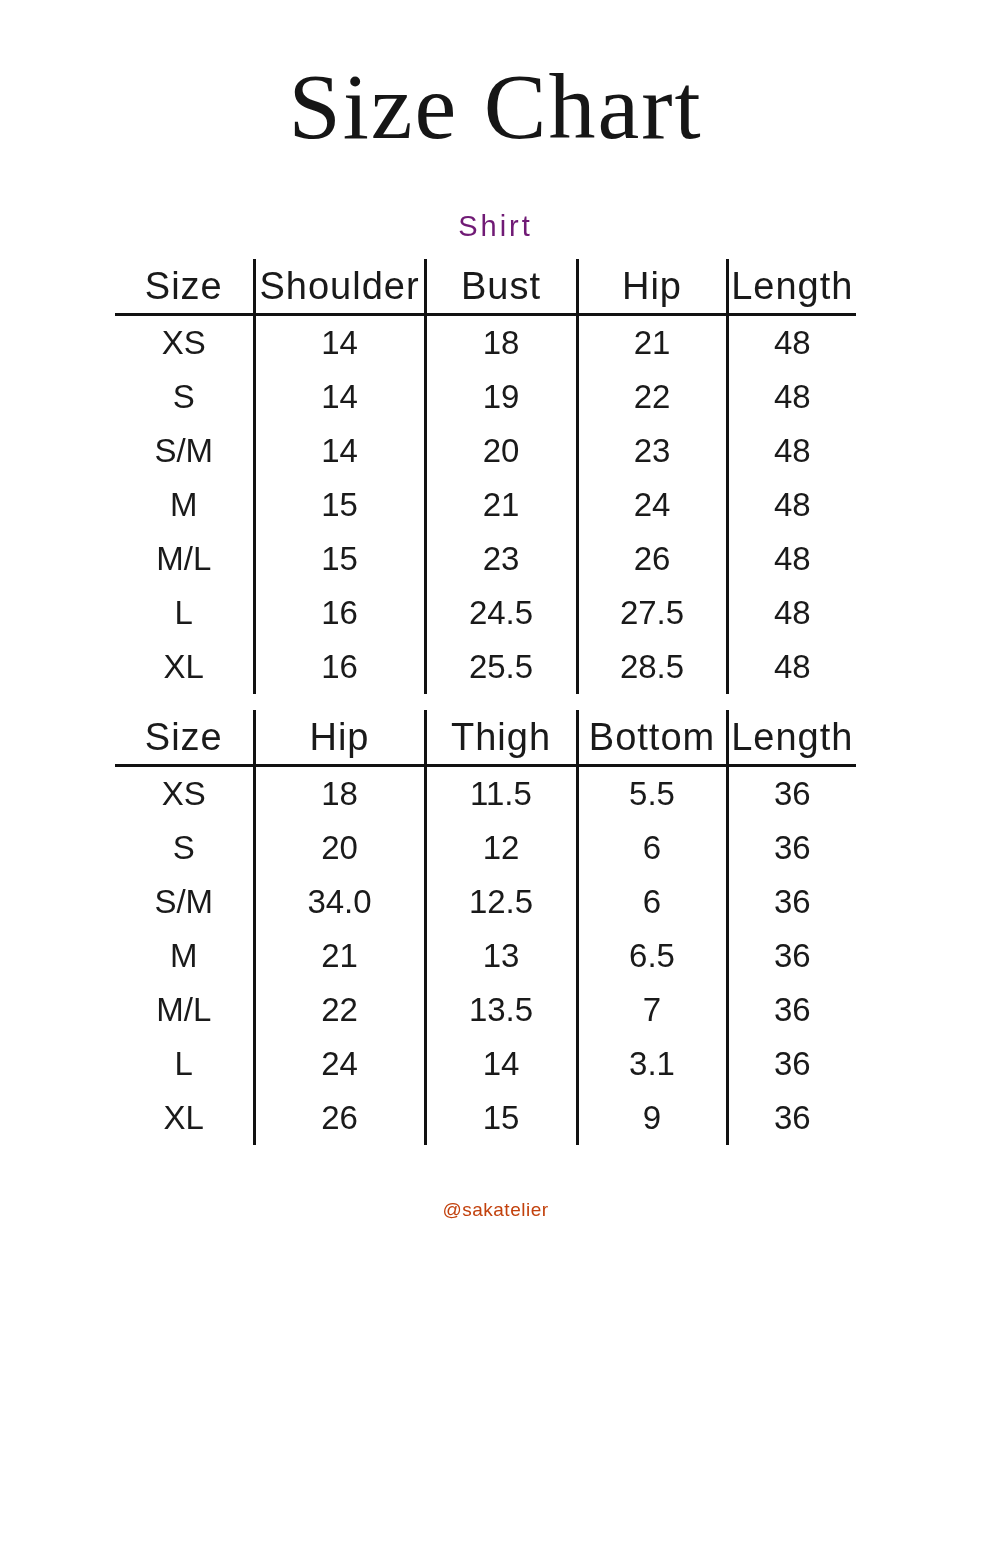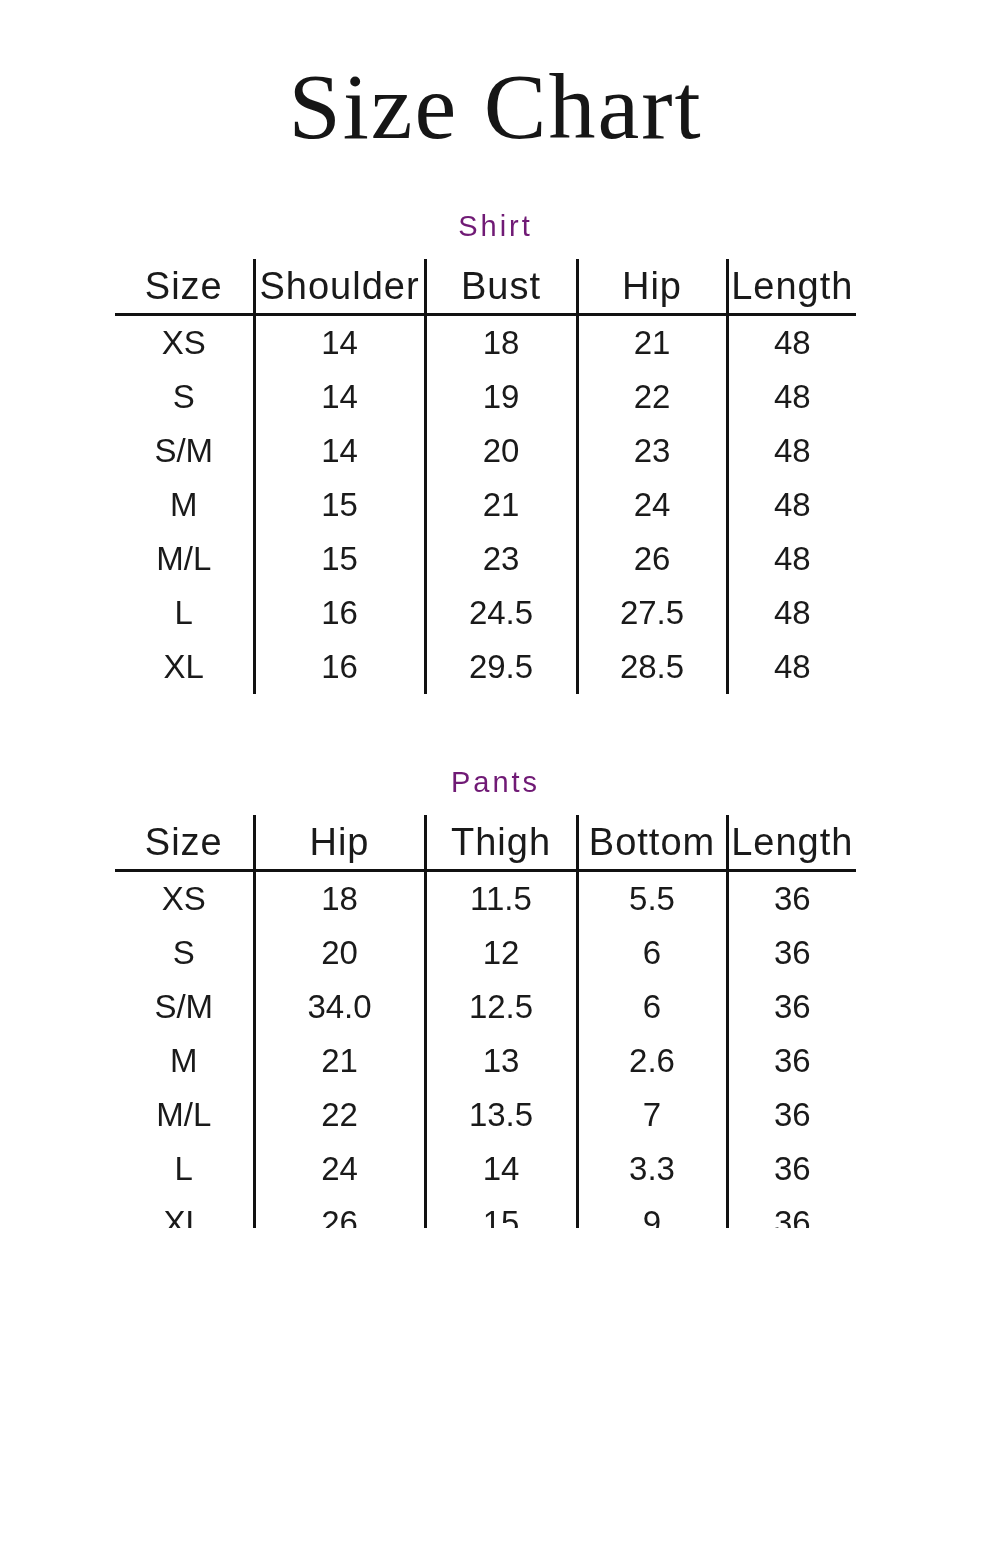--- a/index.html
+++ b/index.html
@@ -153,28 +153,27 @@
       <tr>
         <td>L</td>
         <td>16</td>
         <td>24.5</td>
         <td>27.5</td>
         <td>48</td>
       </tr>
       <tr>
         <td>XL</td>
         <td>16</td>
-        <td>29.5</td>
+        <td>25.5</td>
         <td>28.5</td>
         <td>48</td>
       </tr>
     </tbody>
   </table>
 
-  <div class="section-label pants-label">Pants</div>
 
   <table class="size-table">
     <colgroup>
         <col class="c0">
         <col class="c1">
         <col class="c2">
         <col class="c3">
         <col class="c4">
       </colgroup>
     <thead>
@@ -205,35 +204,35 @@
         <td>S/M</td>
         <td>34.0</td>
         <td>12.5</td>
         <td>6</td>
         <td>36</td>
       </tr>
       <tr>
         <td>M</td>
         <td>21</td>
         <td>13</td>
-        <td>2.6</td>
+        <td>6.5</td>
         <td>36</td>
       </tr>
       <tr>
         <td>M/L</td>
         <td>22</td>
         <td>13.5</td>
         <td>7</td>
         <td>36</td>
       </tr>
       <tr>
         <td>L</td>
         <td>24</td>
         <td>14</td>
-        <td>3.3</td>
+        <td>3.1</td>
         <td>36</td>
       </tr>
       <tr>
         <td>XL</td>
         <td>26</td>
         <td>15</td>
         <td>9</td>
         <td>36</td>
       </tr>
     </tbody>

